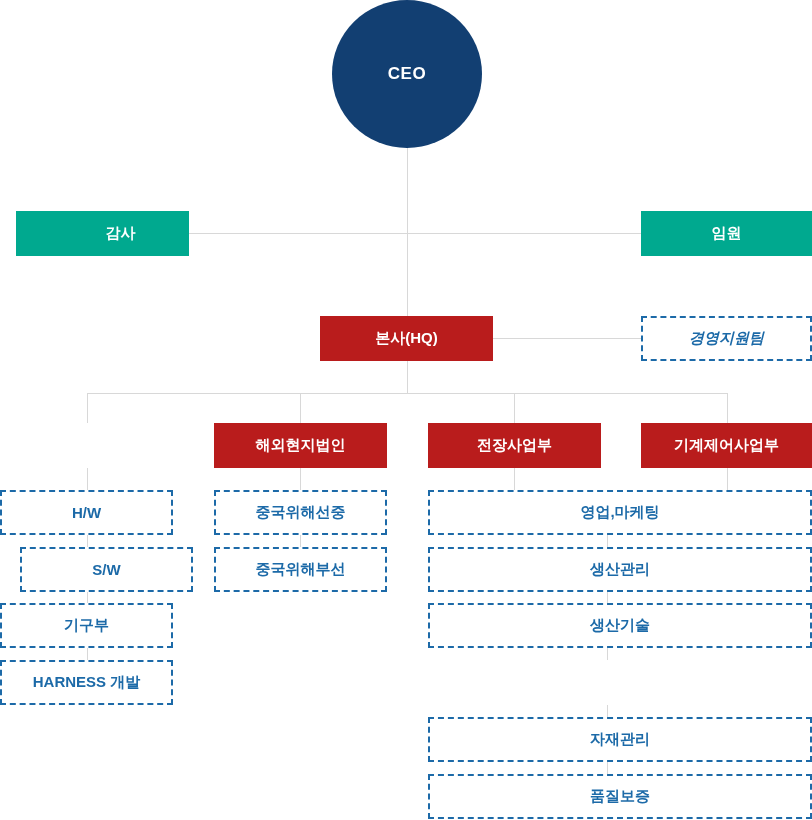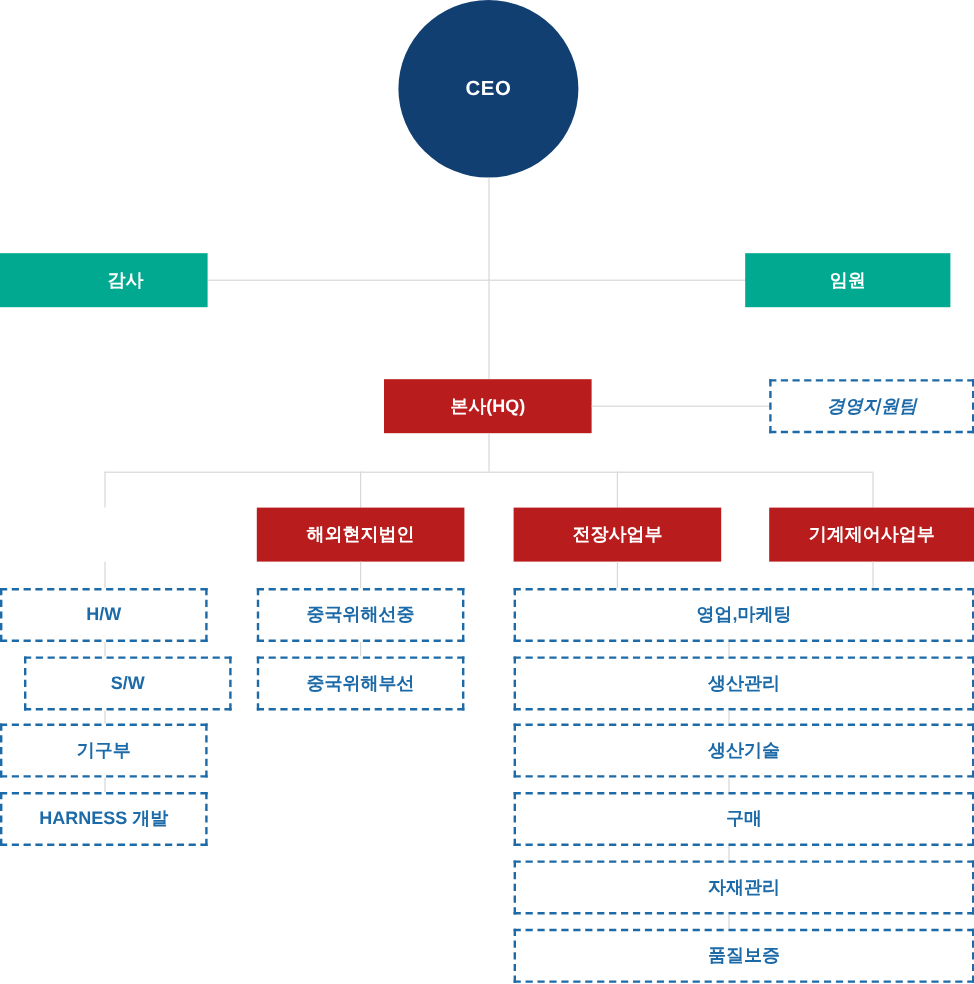--- a/index.html
+++ b/index.html
@@ -91,25 +91,25 @@
 <div id="org-chart">
 
   <div class="ceo-node">
     <span>CEO</span>
   </div>
 
   <div class="line v" style="left:407px; top:148px; height:168px;"></div>
 
   <div class="line h" style="left:173px; top:233px; width:468px;"></div>
 
-  <div class="box teal" style="left:0px; top:211px; width:173px;padding-left:36px;">
+  <div class="box teal" style="left:16px; top:211px; width:173px;padding-left:36px;">
     <span>감사</span>
   </div>
 
-  <div class="box teal" style="left:621px; top:211px; width:171px;">
+  <div class="box teal" style="left:641px; top:211px; width:171px;">
     <span>임원</span>
   </div>
 
   <div class="box blue" style="left:320px; top:316px; width:173px;">
     <span>본사(HQ)</span>
   </div>
 
   <div class="line h" style="left:493px; top:338px; width:148px;"></div>
 
   <div class="box dashed" style="left:641px; top:316px; width:171px;font-style:italic;">
@@ -177,23 +177,20 @@
   <div class="box dashed" style="left:428px; top:547px; width:384px;">
     <span>생산관리</span>
   </div>
 
   <div class="subline" style="left:607px; top:592px; height:11px;"></div>
   <div class="box dashed" style="left:428px; top:603px; width:384px;">
     <span>생산기술</span>
   </div>
 
   <div class="subline" style="left:607px; top:648px; height:12px;"></div>
-  <div class="box dashed" style="left:428px; top:660px; width:384px;">
-    <span>구매</span>
-  </div>
 
   <div class="subline" style="left:607px; top:705px; height:12px;"></div>
   <div class="box dashed" style="left:428px; top:717px; width:384px;">
     <span>자재관리</span>
   </div>
 
   <div class="subline" style="left:607px; top:762px; height:12px;"></div>
   <div class="box dashed" style="left:428px; top:774px; width:384px;">
     <span>품질보증</span>
   </div>

